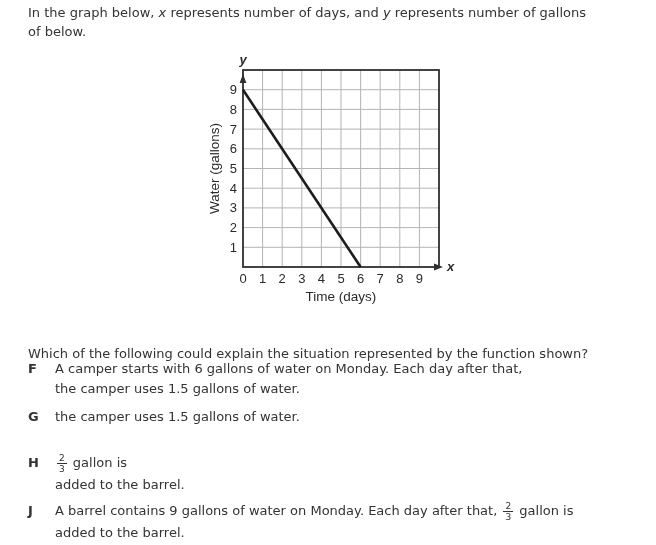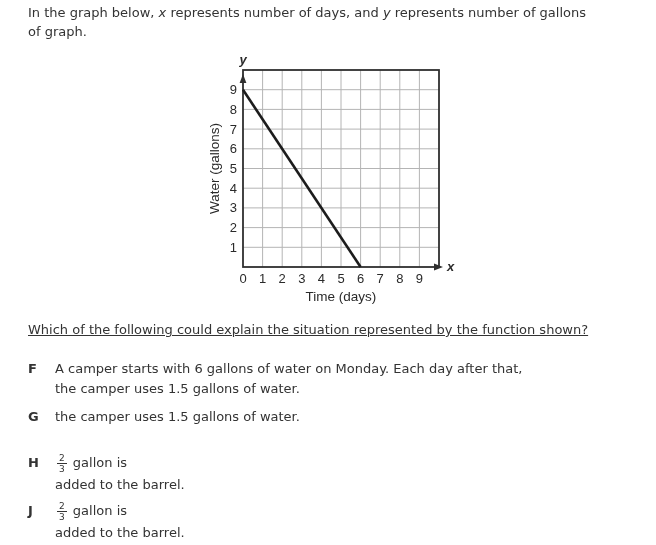--- a/index.html
+++ b/index.html
@@ -4,21 +4,21 @@
 <style>
   html,body { margin:0; padding:0; background:#ffffff; }
   #page {
     position:relative; width:656px; height:545px; overflow:hidden;
     background:#ffffff; font-family:"DejaVu Sans", sans-serif;
     font-size:13px; color:#333333;
   }
   .para { position:absolute; left:28px; line-height:19px; white-space:nowrap; }
   .var  { font-style:italic; }
   #intro    { top:3px; }
-  #question { top:320px; line-height:20px;text-decoration:underline; }
+  #question { top:344px; line-height:20px; }
   .choice { position:absolute; left:28px; display:flex; align-items:flex-start; }
   .choice .letter { width:27px; font-weight:bold; line-height:20px; flex:0 0 27px; }
   .choice .body   { line-height:20px; white-space:nowrap; }
   #choice-f { top:359px; }
   #choice-g { top:407px; }
   #choice-h { top:453px; }
   #choice-j { top:501px; }
   .frac { display:inline-block; vertical-align:-0.55em; text-align:center;
           font-size:9px; line-height:1.15; margin:0 2px; }
   .frac .num { display:block; border-bottom:1px solid #333; padding:0 2px; }
@@ -26,21 +26,21 @@
   #graph-wrap { position:absolute; left:183px; top:52px; width:300px; height:260px; }
   #graph-svg text { font-family:"Liberation Sans", sans-serif; }
 </style>
 </head>
 <body>
 
 <div id="page">
 
   <div class="para" id="intro">
     <span>In the graph below, </span><i class="var">x</i><span> represents number of days, and </span><i class="var">y</i><span> represents number of gallons</span><br>
-    <span>of graph.</span>
+    <span>of below.</span>
   </div>
 
   <div id="graph-wrap">
     <svg id="graph-svg" width="300" height="260" viewBox="0 0 300 260">
         <line x1="79.6" y1="18" x2="79.6" y2="215" stroke="#b4b4b4" stroke-width="1"></line>
         <line x1="99.2" y1="18" x2="99.2" y2="215" stroke="#b4b4b4" stroke-width="1"></line>
         <line x1="118.80000000000001" y1="18" x2="118.80000000000001" y2="215" stroke="#b4b4b4" stroke-width="1"></line>
         <line x1="138.4" y1="18" x2="138.4" y2="215" stroke="#b4b4b4" stroke-width="1"></line>
         <line x1="158" y1="18" x2="158" y2="215" stroke="#b4b4b4" stroke-width="1"></line>
         <line x1="177.60000000000002" y1="18" x2="177.60000000000002" y2="215" stroke="#b4b4b4" stroke-width="1"></line>
@@ -107,18 +107,18 @@
     <span class="letter">H</span>
     <div class="body">
       <div><span class="frac"><span class="num">2</span><span class="den">3</span></span><span> gallon is</span></div>
       <div>added to the barrel.</div>
     </div>
   </div>
 
   <div class="choice" id="choice-j">
     <span class="letter">J</span>
     <div class="body">
-      <div><span class="frac"><span class="num">2</span><span class="den">3</span></span><span> gallon is</span></div>
+      <div><span>A barrel contains 9 gallons of water on Monday. Each day after that, </span><span class="frac"><span class="num">2</span><span class="den">3</span></span><span> gallon is</span></div>
       <div>added to the barrel.</div>
     </div>
   </div>
 
 </div>
 
 </body></html>

